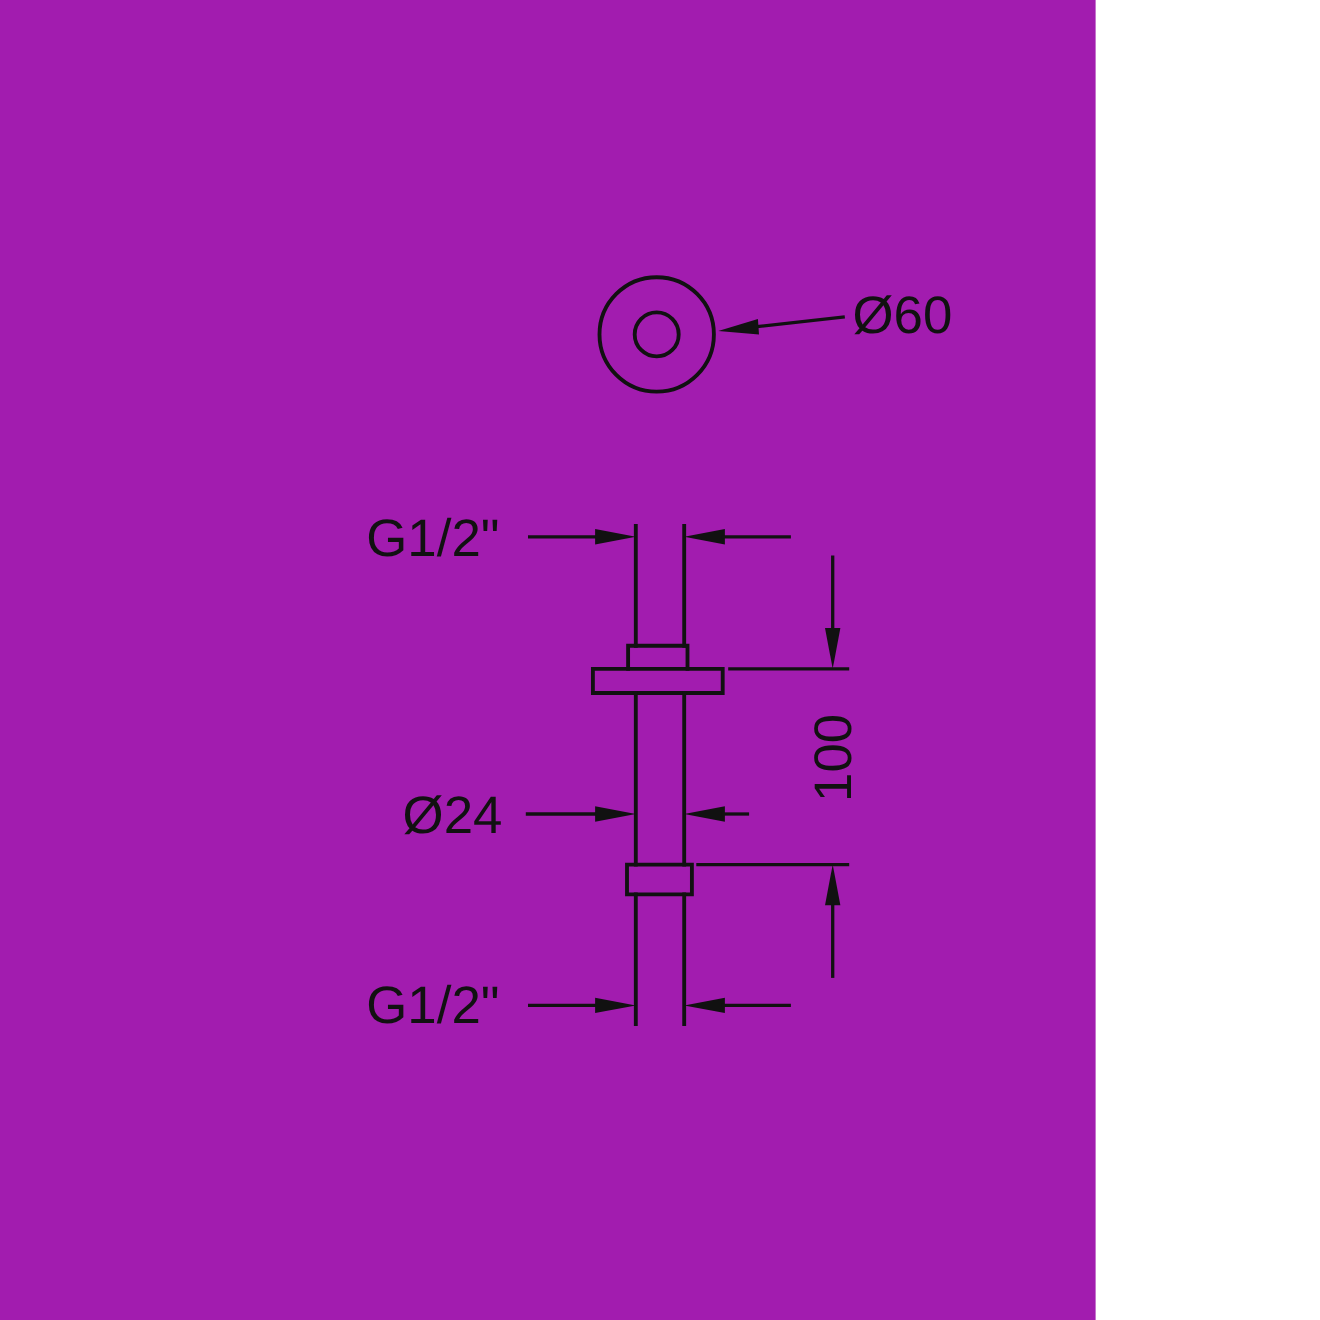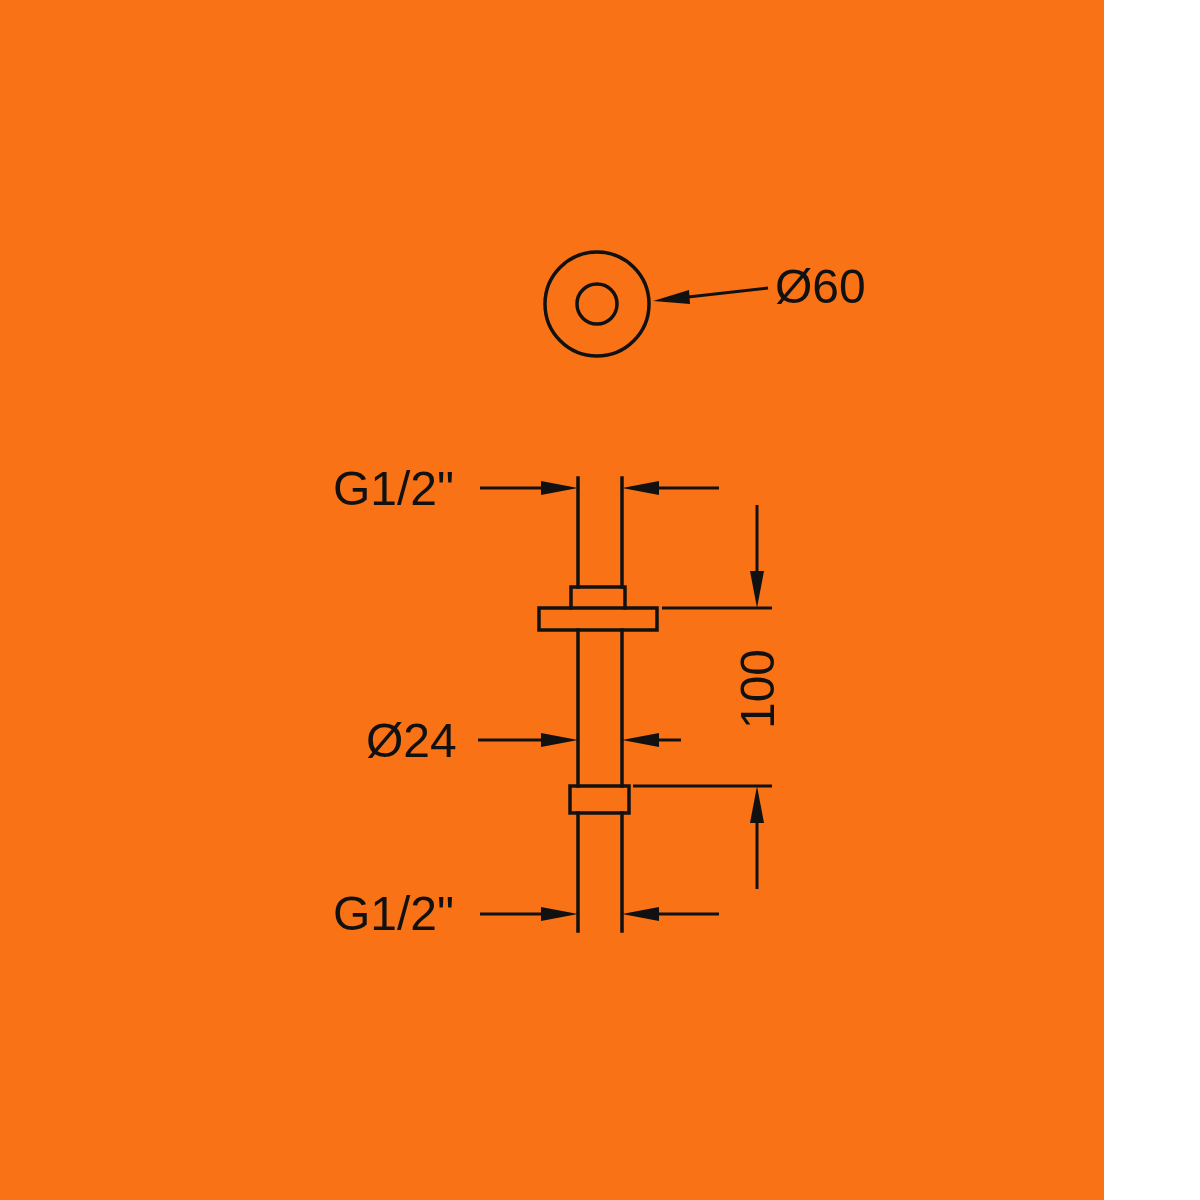--- a/index.html
+++ b/index.html
@@ -3,23 +3,23 @@
 <meta charset="utf-8">
 <style>
   html, body {
     margin: 0;
     padding: 0;
     background: #ffffff;
     font-family: "Liberation Sans", sans-serif;
   }
   .canvas {
     position: relative;
-    width: 1104px;
+    width: 996px;
     height: 1200px;
-    background: #f97316;
+    background: #a21caf;
     overflow: hidden;
   }
   svg text {
     font-family: "Liberation Sans", "DejaVu Sans", sans-serif;
     font-size: 48px;
     fill: #111111;
   }
 </style>
 </head>
 <body>

